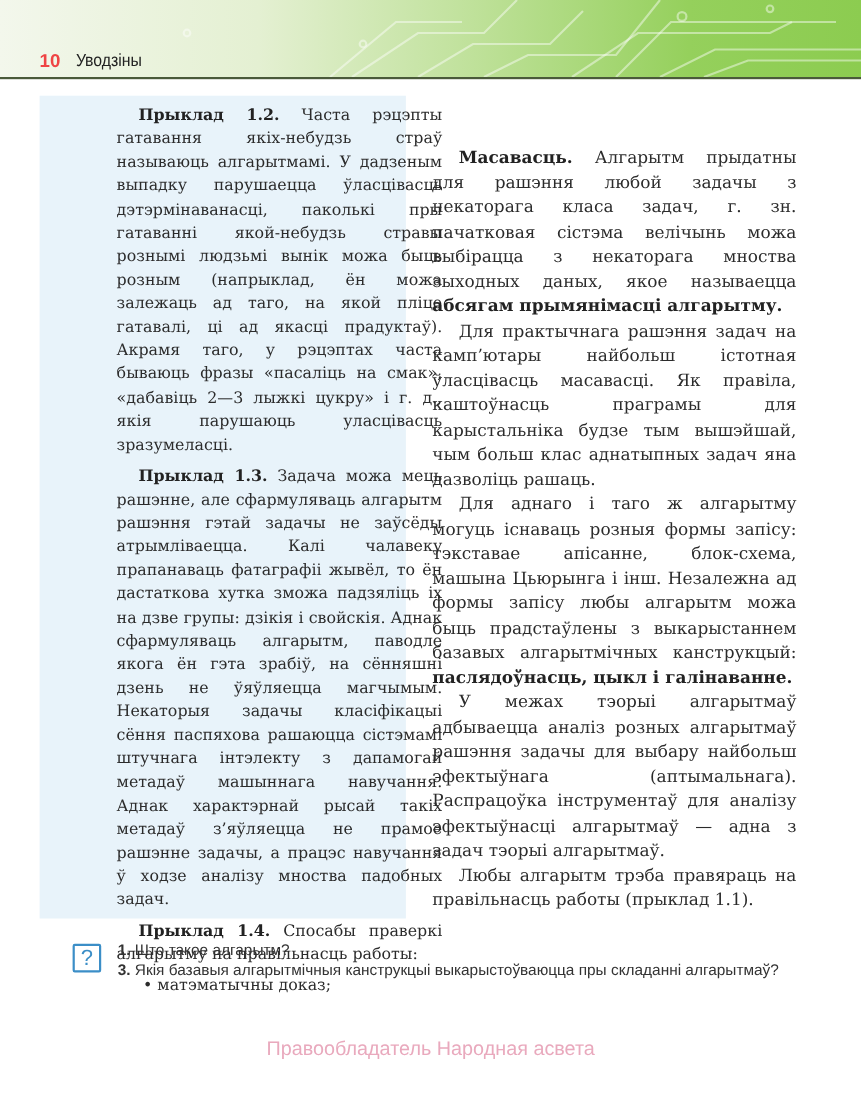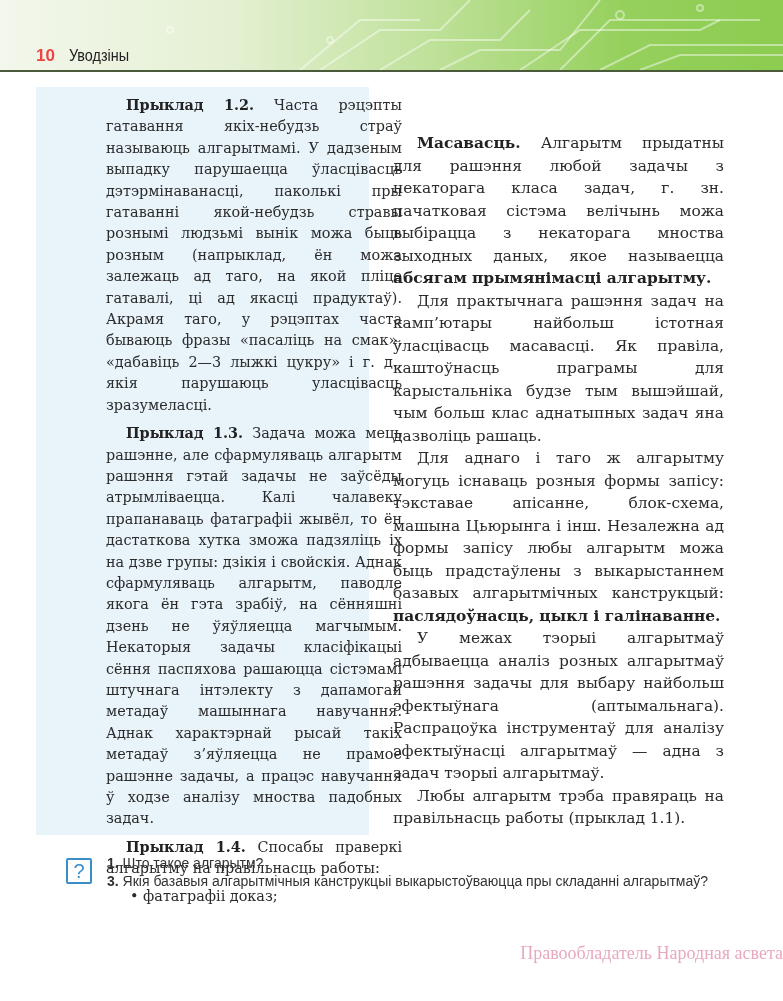--- a/index.html
+++ b/index.html
@@ -47,22 +47,22 @@
   }
   .questions .q { margin: 0; text-align: justify; }
   .questions .num { font-weight: bold; }
   .qmark {
     position: absolute; left: 66px; top: 858px; width: 22px; height: 22px;
     border: 2px solid #3b8ec7; border-radius: 2px; color: #3b8ec7;
     font-family: "Liberation Sans", sans-serif; font-size: 20px; line-height: 22px; text-align: center;
   }
   .q-list { position: absolute; left: 107px; top: 854px; width: 615px; }
   .watermark {
-    position: absolute; left: 0; width: 783px; top: 943px; text-align: right;
-    font-family: Liberation Serif, serif; font-size: 18px; color: #e9a9bd;
+    position: absolute; left: 0; width: 783px; top: 943px; text-align: center;
+    font-family: Liberation Sans, sans-serif; font-size: 18px; color: #e9a9bd;
   }
 </style>
 </head>
 <body>
 
 <div class="header">
   <svg width="783" height="70">
     <g stroke="#ffffff" stroke-opacity="0.45" fill="none" stroke-width="2">
       <path d="M300 70 L360 20 L420 20"></path>
       <path d="M320 70 L380 30 L440 30 L470 0"></path>
@@ -82,21 +82,21 @@
 <div class="header-rule"></div>
 <span class="page-num">10</span>
 <span class="section-name">Уводзіны</span>
 
 <div class="example-box"></div>
 
 <div class="col col-left">
   <p><b>Прыклад 1.2.</b><span> Часта рэцэпты гатавання якіх-небудзь страў называюць алгарытмамі. У дадзеным выпадку парушаецца ўласцівасць дэтэрмінаванасці, паколькі пры гатаванні якой-небудзь стравы рознымі людзьмі вынік можа быць розным (напрыклад, ён можа залежаць ад таго, на якой пліце гатавалі, ці ад якасці прадуктаў). Акрамя таго, у рэцэптах часта бываюць фразы «пасаліць на смак», «дабавіць 2—3 лыжкі цукру» і г. д., якія парушаюць уласцівасць зразумеласці.</span></p>
   <p><b>Прыклад 1.3.</b><span> Задача можа мець рашэнне, але сфармуляваць алгарытм рашэння гэтай задачы не заўсёды атрымліваецца. Калі чалавеку прапанаваць фатаграфіі жывёл, то ён дастаткова хутка зможа падзяліць іх на дзве групы: дзікія і свойскія. Аднак сфармуляваць алгарытм, паводле якога ён гэта зрабіў, на сённяшні дзень не ўяўляецца магчымым. Некаторыя задачы класіфікацыі сёння паспяхова рашаюцца сістэмамі штучнага інтэлекту з дапамогай метадаў машыннага навучання. Аднак характэрнай рысай такіх метадаў з’яўляецца не прамое рашэнне задачы, а працэс навучання ў ходзе аналізу мноства падобных задач.</span></p>
   <p><b>Прыклад 1.4.</b><span> Спосабы праверкі алгарытму на правільнасць работы:</span></p>
-  <p class="bullet">• фатаграфіі доказ;</p>
+  <p class="bullet">• матэматычны доказ;</p>
 </div>
 
 <div class="col col-right">
   <p><b>Масавасць.</b><span> Алгарытм прыдатны для рашэння любой задачы з некаторага класа задач, г. зн. пачатковая сістэма велічынь можа выбірацца з некаторага мноства зыходных даных, якое называецца </span><b>абсягам прымянімасці алгарытму.</b></p>
   <p>Для практычнага рашэння задач на камп’ютары найбольш істотная ўласцівасць масавасці. Як правіла, каштоўнасць праграмы для карыстальніка будзе тым вышэйшай, чым больш клас аднатыпных задач яна дазволіць рашаць.</p>
   <p><span>Для аднаго і таго ж алгарытму могуць існаваць розныя формы запісу: тэкставае апісанне, блок-схема, машына Цьюрынга і інш. Незалежна ад формы запісу любы алгарытм можа быць прадстаўлены з выкарыстаннем базавых алгарытмічных канструкцый: </span><b>паслядоўнасць, цыкл і галінаванне.</b></p>
   <p>У межах тэорыі алгарытмаў адбываецца аналіз розных алгарытмаў рашэння задачы для выбару найбольш эфектыўнага (аптымальнага). Распрацоўка інструментаў для аналізу эфектыўнасці алгарытмаў — адна з задач тэорыі алгарытмаў.</p>
   <p>Любы алгарытм трэба правяраць на правільнасць работы (прыклад 1.1).</p>
 </div>
 

